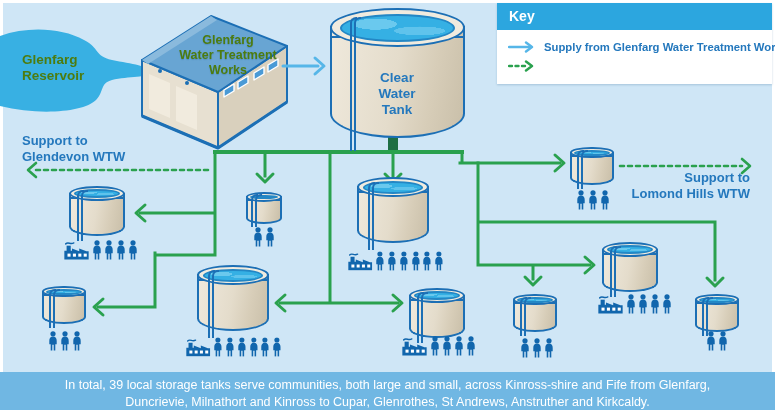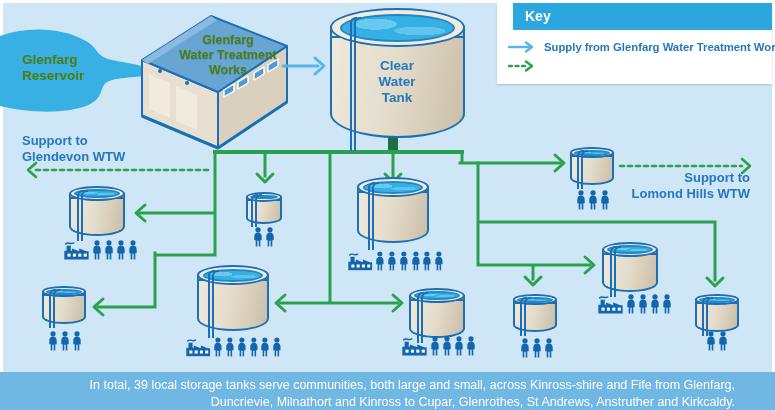--- a/index.html
+++ b/index.html
@@ -27,42 +27,42 @@
   .t-m{width:56px;height:50px;}
   .t-s{width:44px;height:38px;}
   .t-xs{width:36px;height:32px;}
 
   
   .lbl{position:absolute;font-weight:700;white-space:pre-line;}
   .lbl-white{color:#4d7c0f;}
   .lbl-blue{color:#2478bd;}
   #reservoir-label{left:22px;top:52px;width:100px;font-size:13.5px;line-height:16px;}
   #works-label{left:148px;top:33px;width:160px;font-size:12.5px;line-height:15px;text-align:center;text-shadow:0 1px 1px rgba(30,80,130,.25);}
-  #cwt-label{left:352px;top:58px;width:90px;font-size:13.5px;line-height:16px;text-align:center;}
+  #cwt-label{left:352px;top:70px;width:90px;font-size:13.5px;line-height:16px;text-align:center;}
   #support-left{left:22px;top:133px;font-size:13px;line-height:16px;}
   #support-right{left:610px;top:170px;width:140px;font-size:13px;line-height:16px;text-align:right;}
 
   
   #key{position:absolute;left:497px;top:3px;width:275px;background:#ffffff;box-shadow:0 1px 2px rgba(40,90,140,.25);}
-  #key .key-header{background:#2ca6df;color:#fff;font-weight:700;font-size:14px;padding:5px 12px 6px;margin-left:16px;}
+  #key .key-header{background:#2ca6df;color:#fff;font-weight:700;font-size:14px;padding:5px 12px 6px;}
   #key .key-body{padding:7px 8px 8px 10px;}
   .key-row{display:flex;align-items:center;gap:7px;height:19.5px;}
   .key-swatch{width:30px;flex:0 0 30px;display:flex;justify-content:center;align-items:center;}
   .key-label{font-size:11.3px;font-weight:700;color:#2478bd;white-space:nowrap;}
   .trunk-swatch{width:22px;height:5px;background:#2a8c4a;border-radius:2px;}
 
   
   .community{position:absolute;display:flex;align-items:flex-end;gap:2px;justify-content:center;}
   .icn{fill:#1166ad;}
   .icn-person{width:10px;height:20px;}
   .icn-factory{width:27px;height:20px;}
 
   
   #footer{position:absolute;left:0;right:0;bottom:0;height:38px;background:#70b7e3;color:#fff;
-    font-size:12.5px;line-height:17px;font-weight:400;text-align:right;padding:5px 40px 0;box-sizing:border-box;}
+    font-size:12.5px;line-height:17px;font-weight:400;text-align:center;padding:5px 40px 0;box-sizing:border-box;}
 </style>
 </head>
 <body>
 
 <div id="canvas">
 
   <svg id="net" width="775" height="410" viewBox="0 0 775 410">
     <defs>
       <symbol id="sym-person" viewBox="0 0 10 20">
         <circle cx="5" cy="2.8" r="2.6"></circle>

